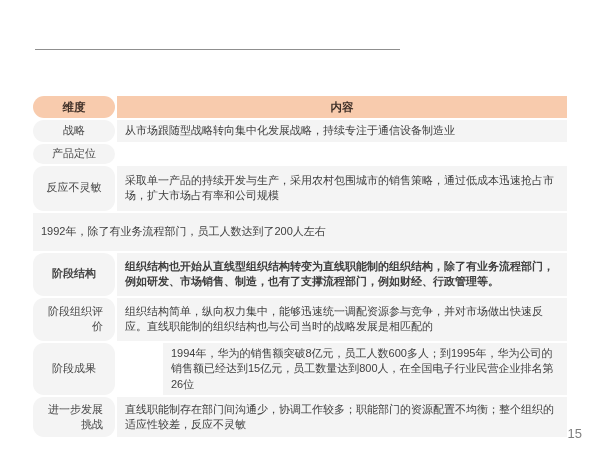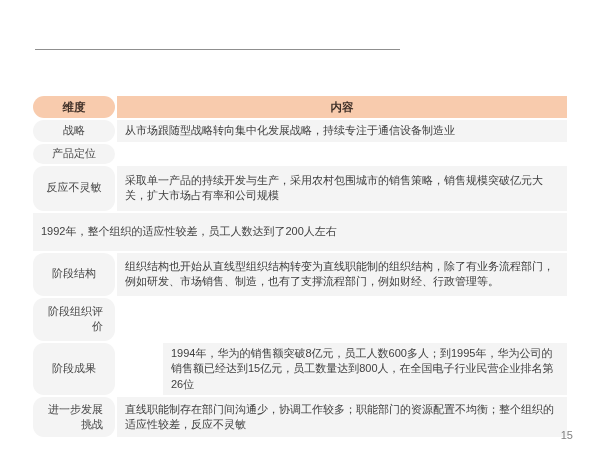--- a/index.html
+++ b/index.html
@@ -74,29 +74,29 @@
     font-size:11.5px;
   }
   .trow.thead .cell.con{justify-content:center;text-align:center;padding:0;}
 
   
   .trow.thead{min-height:22px;}
   .trow.r0{min-height:21px;}
   .trow.r1{min-height:20px;}
   .trow.r2{min-height:45px;}
   .trow.r3{min-height:38px;}
-  .trow.r4{min-height:43px;}
+  .trow.r4{min-height:43px;font-weight:bold;}
   .trow.r5{min-height:43px;}
   .trow.r6{min-height:47px;gap:48px;}
   .trow.r7{min-height:40px;}
 
   .page-num{
     position:absolute;
-    right:27px;bottom:9px;
-    font-size:11px;
+    right:18px;bottom:9px;
+    font-size:13px;
     color:var(--page-num,#808080);
   }
 </style>
 </head>
 <body>
 
 <div class="slide">
 
   <div class="title-block">
     <div class="title-rule"></div>
@@ -113,34 +113,35 @@
       <div class="cell dim">战略</div>
       <div class="cell con">从市场跟随型战略转向集中化发展战略，持续专注于通信设备制造业</div>
     </div>
 
     <div class="trow r1">
       <div class="cell dim">产品定位</div>
     </div>
 
     <div class="trow r2">
       <div class="cell dim">反应不灵敏</div>
-      <div class="cell con">采取单一产品的持续开发与生产，采用农村包围城市的销售策略，销售规模突破亿元大关，扩大市场占有率和公司规模</div>
+      <div class="cell con">采取单一产品的持续开发与生产，采用农村包围城市的销售策略，通过低成本迅速抢占市场，扩大市场占有率和公司规模</div>
     </div>
 
     <div class="trow r3">
-      <div class="cell con">1992年，整个组织的适应性较差，员工人数达到了200人左右</div>
+      <div class="cell con">1992年，除了有业务流程部门，员工人数达到了200人左右</div>
     </div>
 
     <div class="trow r4">
       <div class="cell dim">阶段结构</div>
       <div class="cell con">组织结构也开始从直线型组织结构转变为直线职能制的组织结构，除了有业务流程部门，例如研发、市场销售、制造，也有了支撑流程部门，例如财经、行政管理等。</div>
     </div>
 
     <div class="trow r5">
       <div class="cell dim">阶段组织评价</div>
+      <div class="cell con">组织结构简单，纵向权力集中，能够迅速统一调配资源参与竞争，并对市场做出快速反应。直线职能制的组织结构也与公司当时的战略发展是相匹配的</div>
     </div>
 
     <div class="trow r6">
       <div class="cell dim">阶段成果</div>
       <div class="cell con">1994年，华为的销售额突破8亿元，员工人数600多人；到1995年，华为公司的销售额已经达到15亿元，员工数量达到800人，在全国电子行业民营企业排名第26位</div>
     </div>
 
     <div class="trow r7">
       <div class="cell dim">进一步发展挑战</div>
       <div class="cell con">直线职能制存在部门间沟通少，协调工作较多；职能部门的资源配置不均衡；整个组织的适应性较差，反应不灵敏</div>

